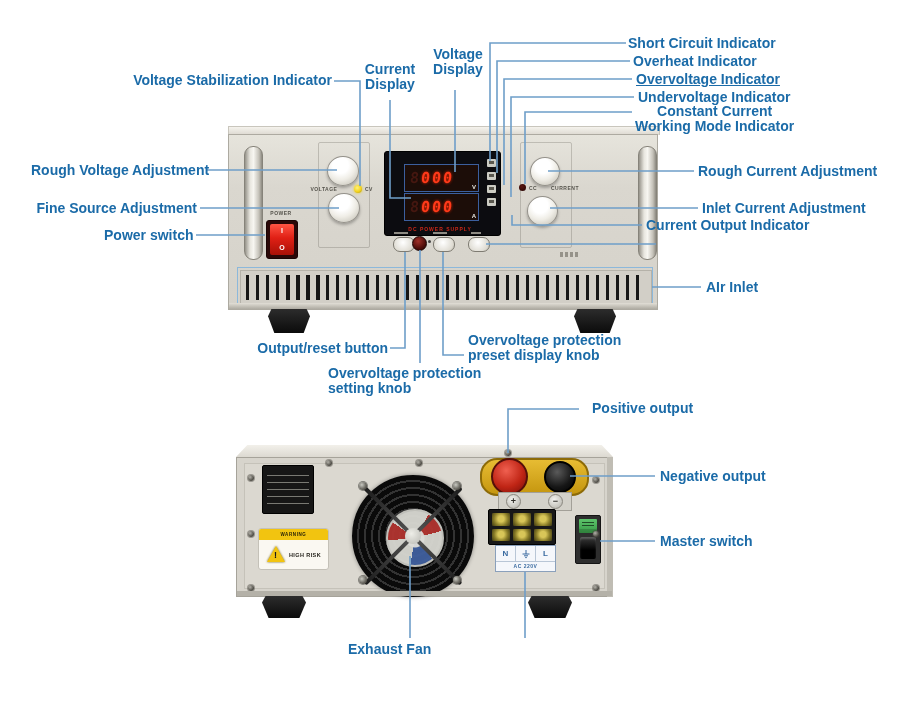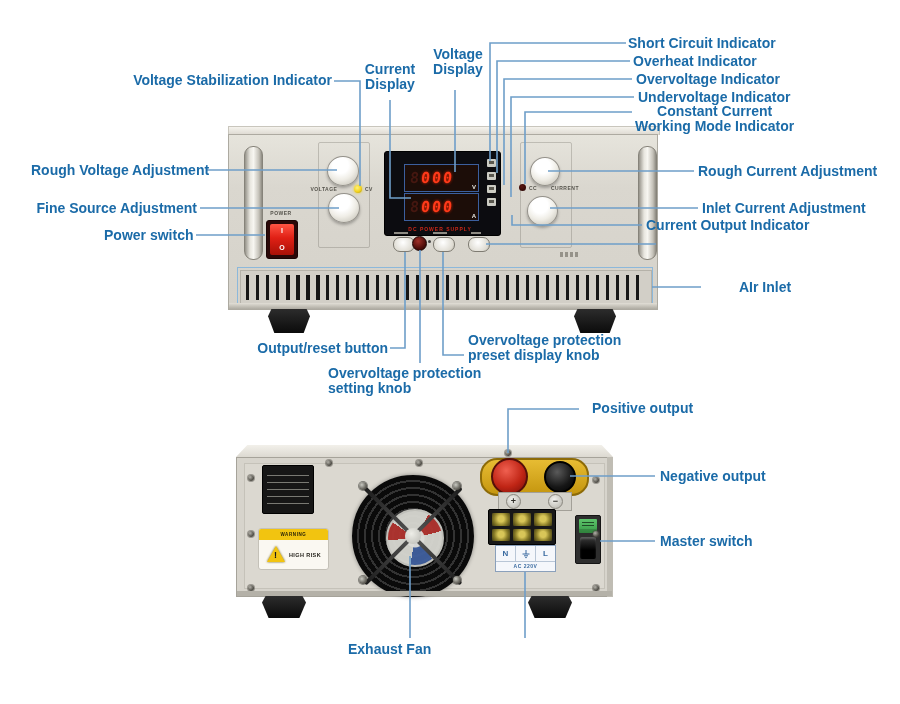--- a/index.html
+++ b/index.html
@@ -309,33 +309,33 @@
   <div class="lbl c" style="left:360px;top:62px;width:60px;">
     <span class="ln">Current</span>
     <span class="ln">Display</span>
   </div>
   <div class="lbl c" style="left:426px;top:47px;width:64px;">
     <span class="ln">Voltage</span>
     <span class="ln">Display</span>
   </div>
   <div class="lbl" style="left:628px;top:36px;">Short Circuit Indicator</div>
   <div class="lbl" style="left:633px;top:54px;">Overheat Indicator</div>
-  <div class="lbl" style="left:636px;top:72px;">Overvoltage Indicator</div>
+  <div class="lbl" style="left:636px;top:72px;text-decoration:underline;">Overvoltage Indicator</div>
   <div class="lbl" style="left:638px;top:90px;">Undervoltage Indicator</div>
   <div class="lbl" style="left:635px;top:104px;text-align:center;">
     <span class="ln">Constant Current</span>
     <span class="ln">Working Mode Indicator</span>
   </div>
   <div class="lbl r" style="left:31px;top:163px;width:156px;">Rough Voltage Adjustment</div>
   <div class="lbl r" style="left:31px;top:201px;width:166px;">Fine Source Adjustment</div>
   <div class="lbl r" style="left:104px;top:228px;width:89px;">Power switch</div>
   <div class="lbl" style="left:698px;top:164px;">Rough Current Adjustment</div>
   <div class="lbl" style="left:702px;top:201px;">Inlet Current Adjustment</div>
   <div class="lbl" style="left:646px;top:218px;">Current Output Indicator</div>
-  <div class="lbl" style="left:739px;top:280px;">AIr Inlet</div>
+  <div class="lbl" style="left:706px;top:280px;">AIr Inlet</div>
   <div class="lbl r" style="left:254px;top:341px;width:134px;">Output/reset button</div>
   <div class="lbl" style="left:328px;top:366px;">
     <span class="ln">Overvoltage protection</span>
     <span class="ln">setting knob</span>
   </div>
   <div class="lbl" style="left:468px;top:333px;">
     <span class="ln">Overvoltage protection</span>
     <span class="ln">preset display knob</span>
   </div>
   <div class="lbl" style="left:592px;top:401px;">Positive output</div>

